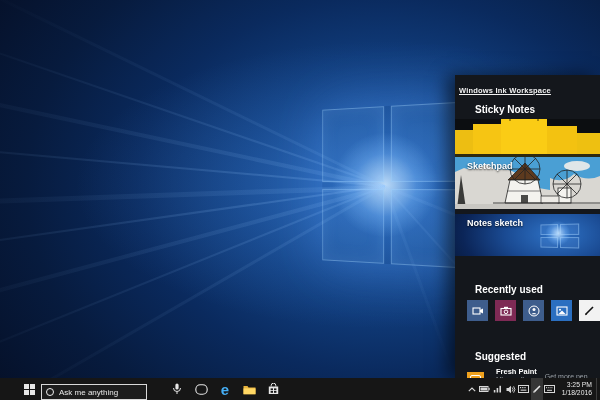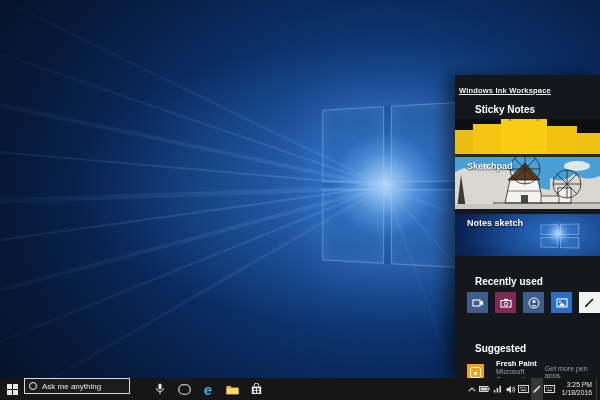--- a/index.html
+++ b/index.html
@@ -41,38 +41,38 @@
   .sketchpad-card { height:52px; overflow:hidden; background:#ef4444; }
   .screensketch-card { margin-top:5px; height:42px; overflow:hidden;
     background:
       radial-gradient(circle 16px at 71% 46%, rgba(205,232,255,.9), rgba(130,190,255,.35) 50%, rgba(130,190,255,0) 78%),
       radial-gradient(ellipse 130px 70px at 70% 48%, #2f74c8 0%, #1a4a92 40%, #0b2558 72%, #061530 100%); }
   .mini-window { position:absolute; left:58%; top:24%; width:40px; height:24px;
       transform:perspective(120px) rotateY(-15deg);
       display:grid; grid-template-columns:1fr 1fr; grid-template-rows:1fr 1fr; gap:2px; }
   .mini-pane { border:1px solid rgba(170,215,255,.45); background:rgba(120,185,255,.12); }
 
-  .lbl-recent { margin-top:20px; }
+  .lbl-recent { margin-top:28px; }
   .tiles { display:flex; gap:7px; padding-left:12px; margin-top:5px; }
   .tile { width:21px; height:21px; display:flex; align-items:center; justify-content:center; cursor:pointer; }
   .lbl-suggested { margin-top:30px; }
   .suggest-row { display:flex; align-items:center; margin-top:6px; padding:0 10px 0 12px; }
   .fp-icon { width:17px; height:17px; background:#efa11e; display:flex; align-items:center; justify-content:center; flex:0 0 auto; }
   .fp-inner { width:11px; height:11px; border:1.5px solid #fff; border-radius:2px; position:relative; }
   .fp-inner::after { content:""; position:absolute; left:2.5px; top:4px; width:3px; height:3.5px; background:#fff; }
   .suggest-text { margin-left:12px; line-height:8px; }
   .suggest-name { font-size:7.5px; font-weight:bold; color:#fff; }
   .suggest-pub { font-size:7px; color:#9aa0a6; }
   .suggest-link { margin-left:auto; font-size:7px; color:#9aa0a6; cursor:pointer; }
   .panel-footer { margin-top:9px; padding-left:12px; font-size:7.5px; color:#b9bdc2; line-height:10px; }
   .settings-link { text-decoration:underline; cursor:pointer; color:#c7cbd0; }
 
   
   .taskbar { position:absolute; left:0; bottom:0; width:600px; height:22px; background:#161616;
-             display:flex; align-items:flex-start; z-index:5; }
+             display:flex; align-items:flex-end; z-index:5;padding-left:17px; }
   .start-btn { width:24px; height:22px; display:flex; align-items:center; justify-content:center; cursor:pointer; }
   .win-logo { display:grid; grid-template-columns:5px 5px; grid-template-rows:5px 5px; gap:1px; }
   .win-logo span { background:#e8e8e8; }
   .search-box { width:106px; height:16px; border:1px solid #d9d9d9; background:#1d1d1d;
                 display:flex; align-items:center; padding:0 4px; cursor:text; }
   .cortana-circle { width:8px; height:8px; border:1.3px solid #eee; border-radius:50%; flex:0 0 auto; }
   .search-text { margin-left:5px; font-size:8px; color:#e8e8e8; white-space:nowrap; }
   .tb-icon { width:24px; height:22px; display:flex; align-items:center; justify-content:center; cursor:pointer; }
   .edge-e { font-size:15px; font-weight:bold; color:#45aef5; line-height:15px; }
   .tray { position:absolute; right:0; bottom:0; height:22px; display:flex; align-items:center; }

